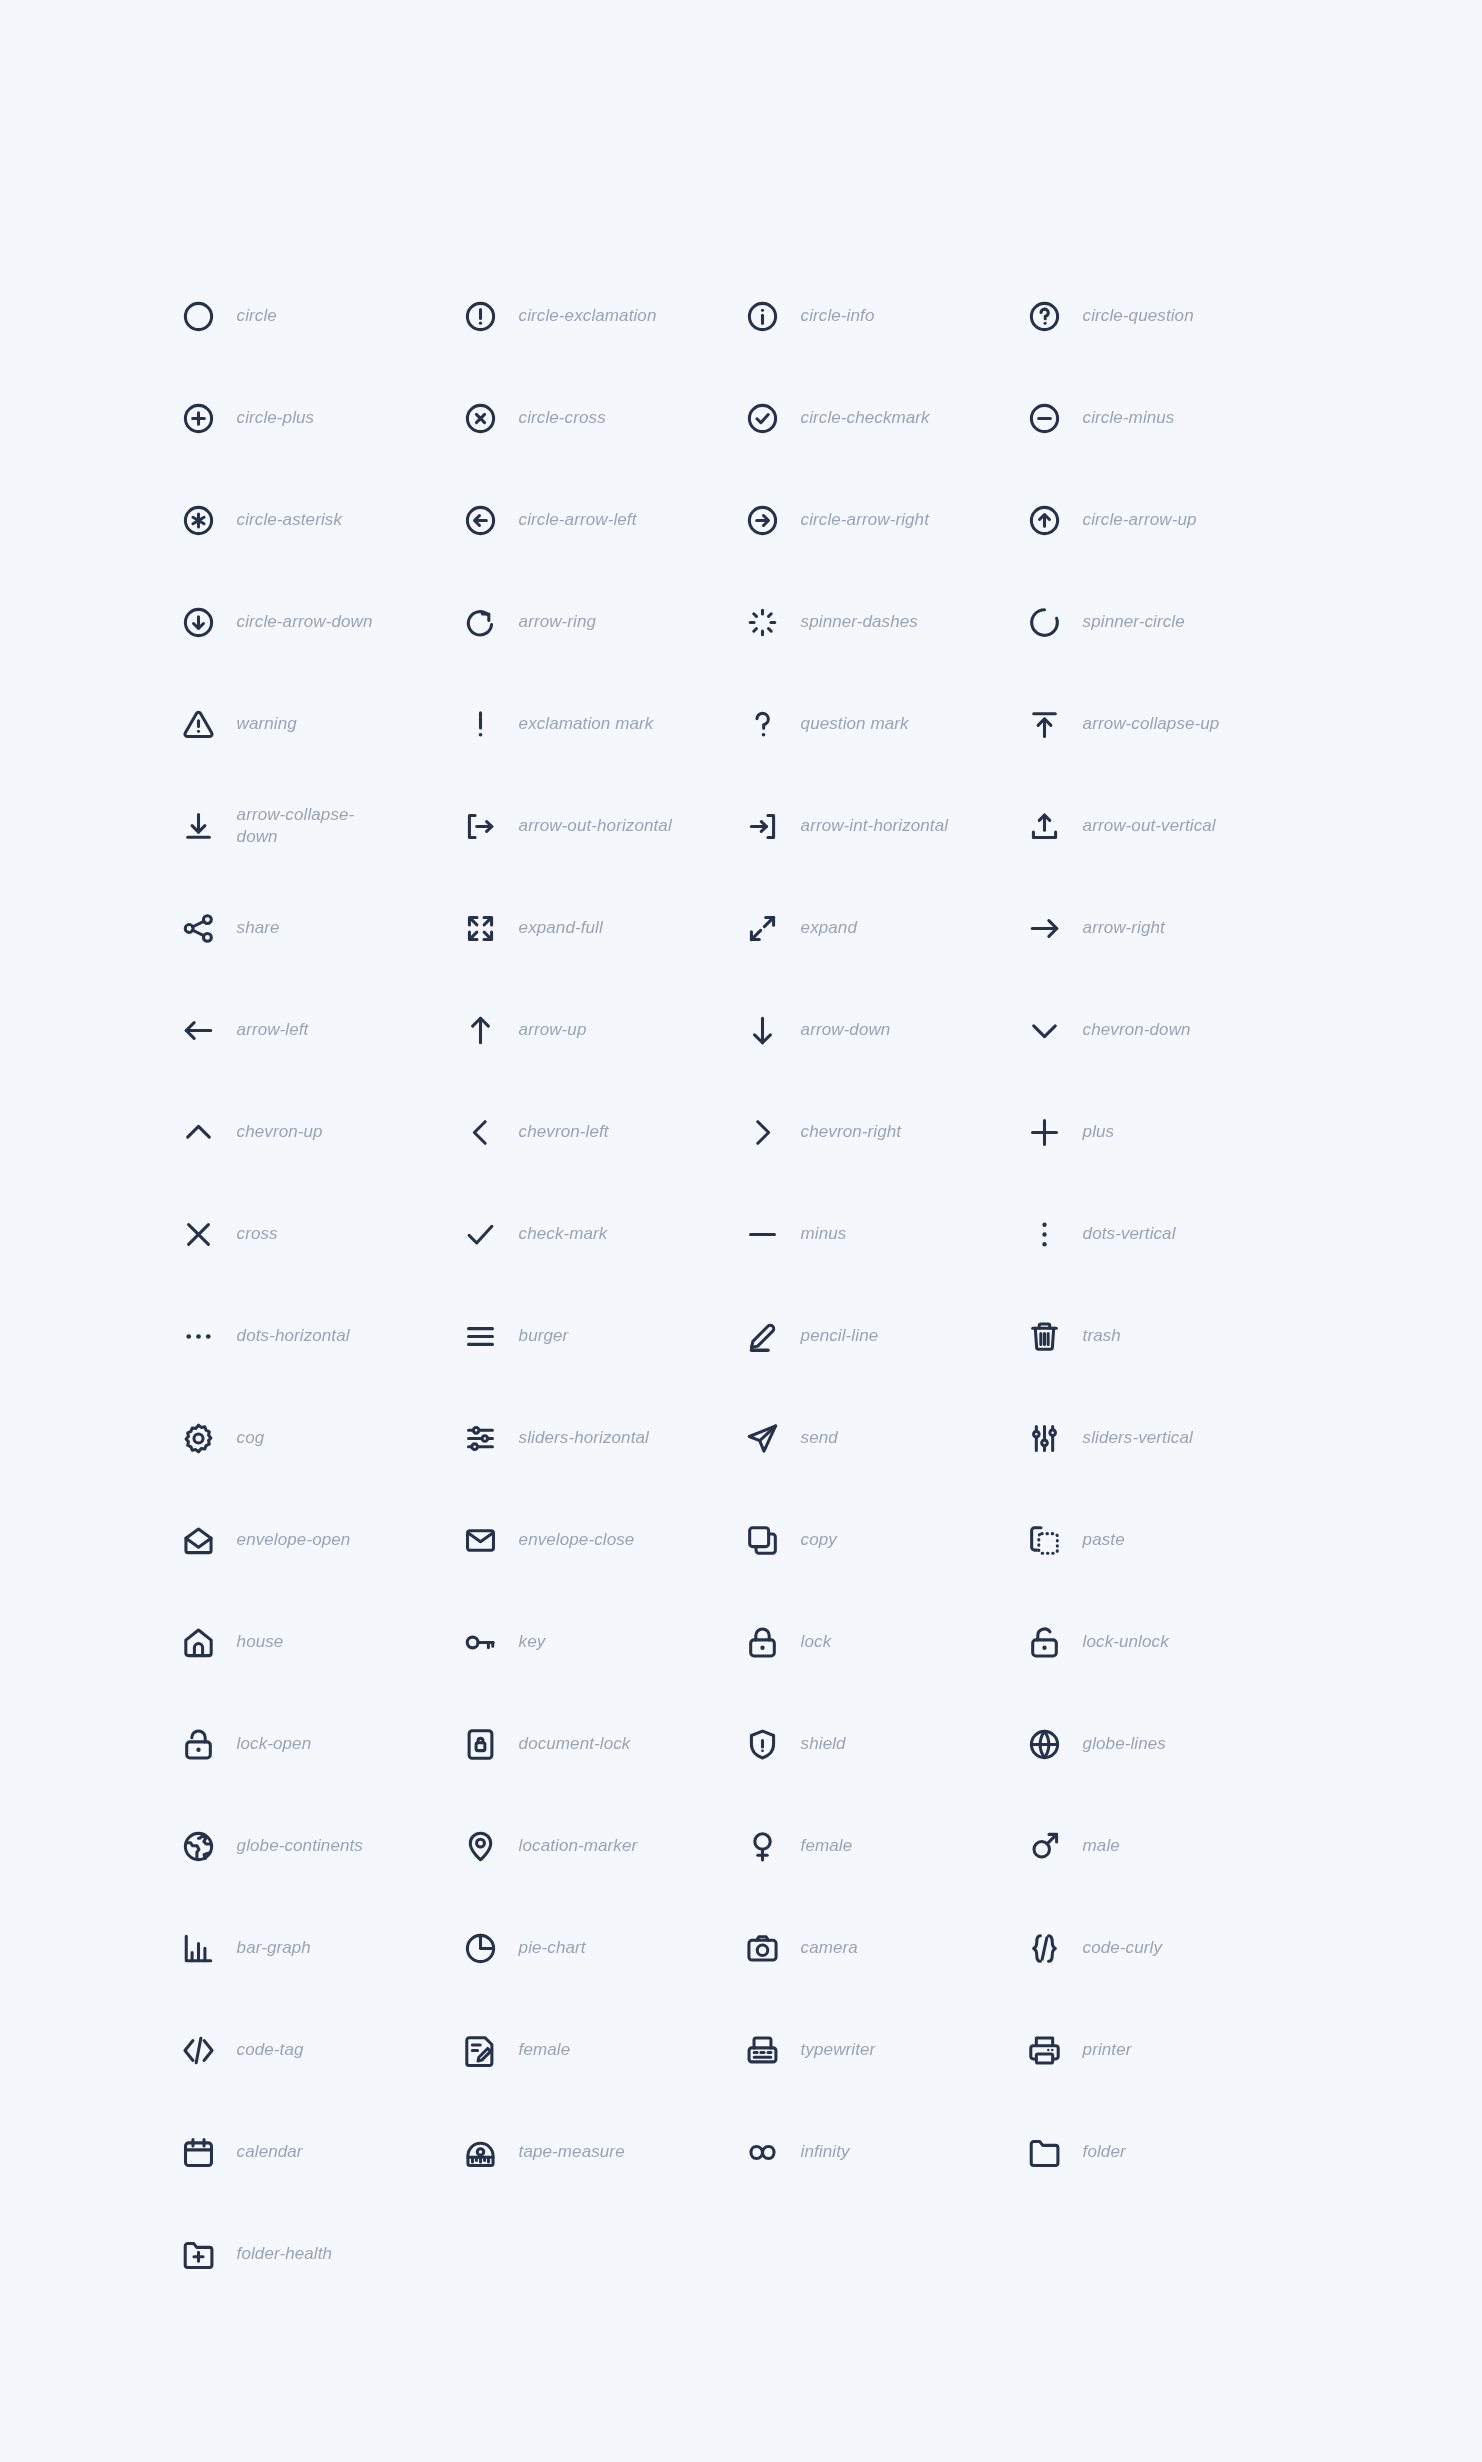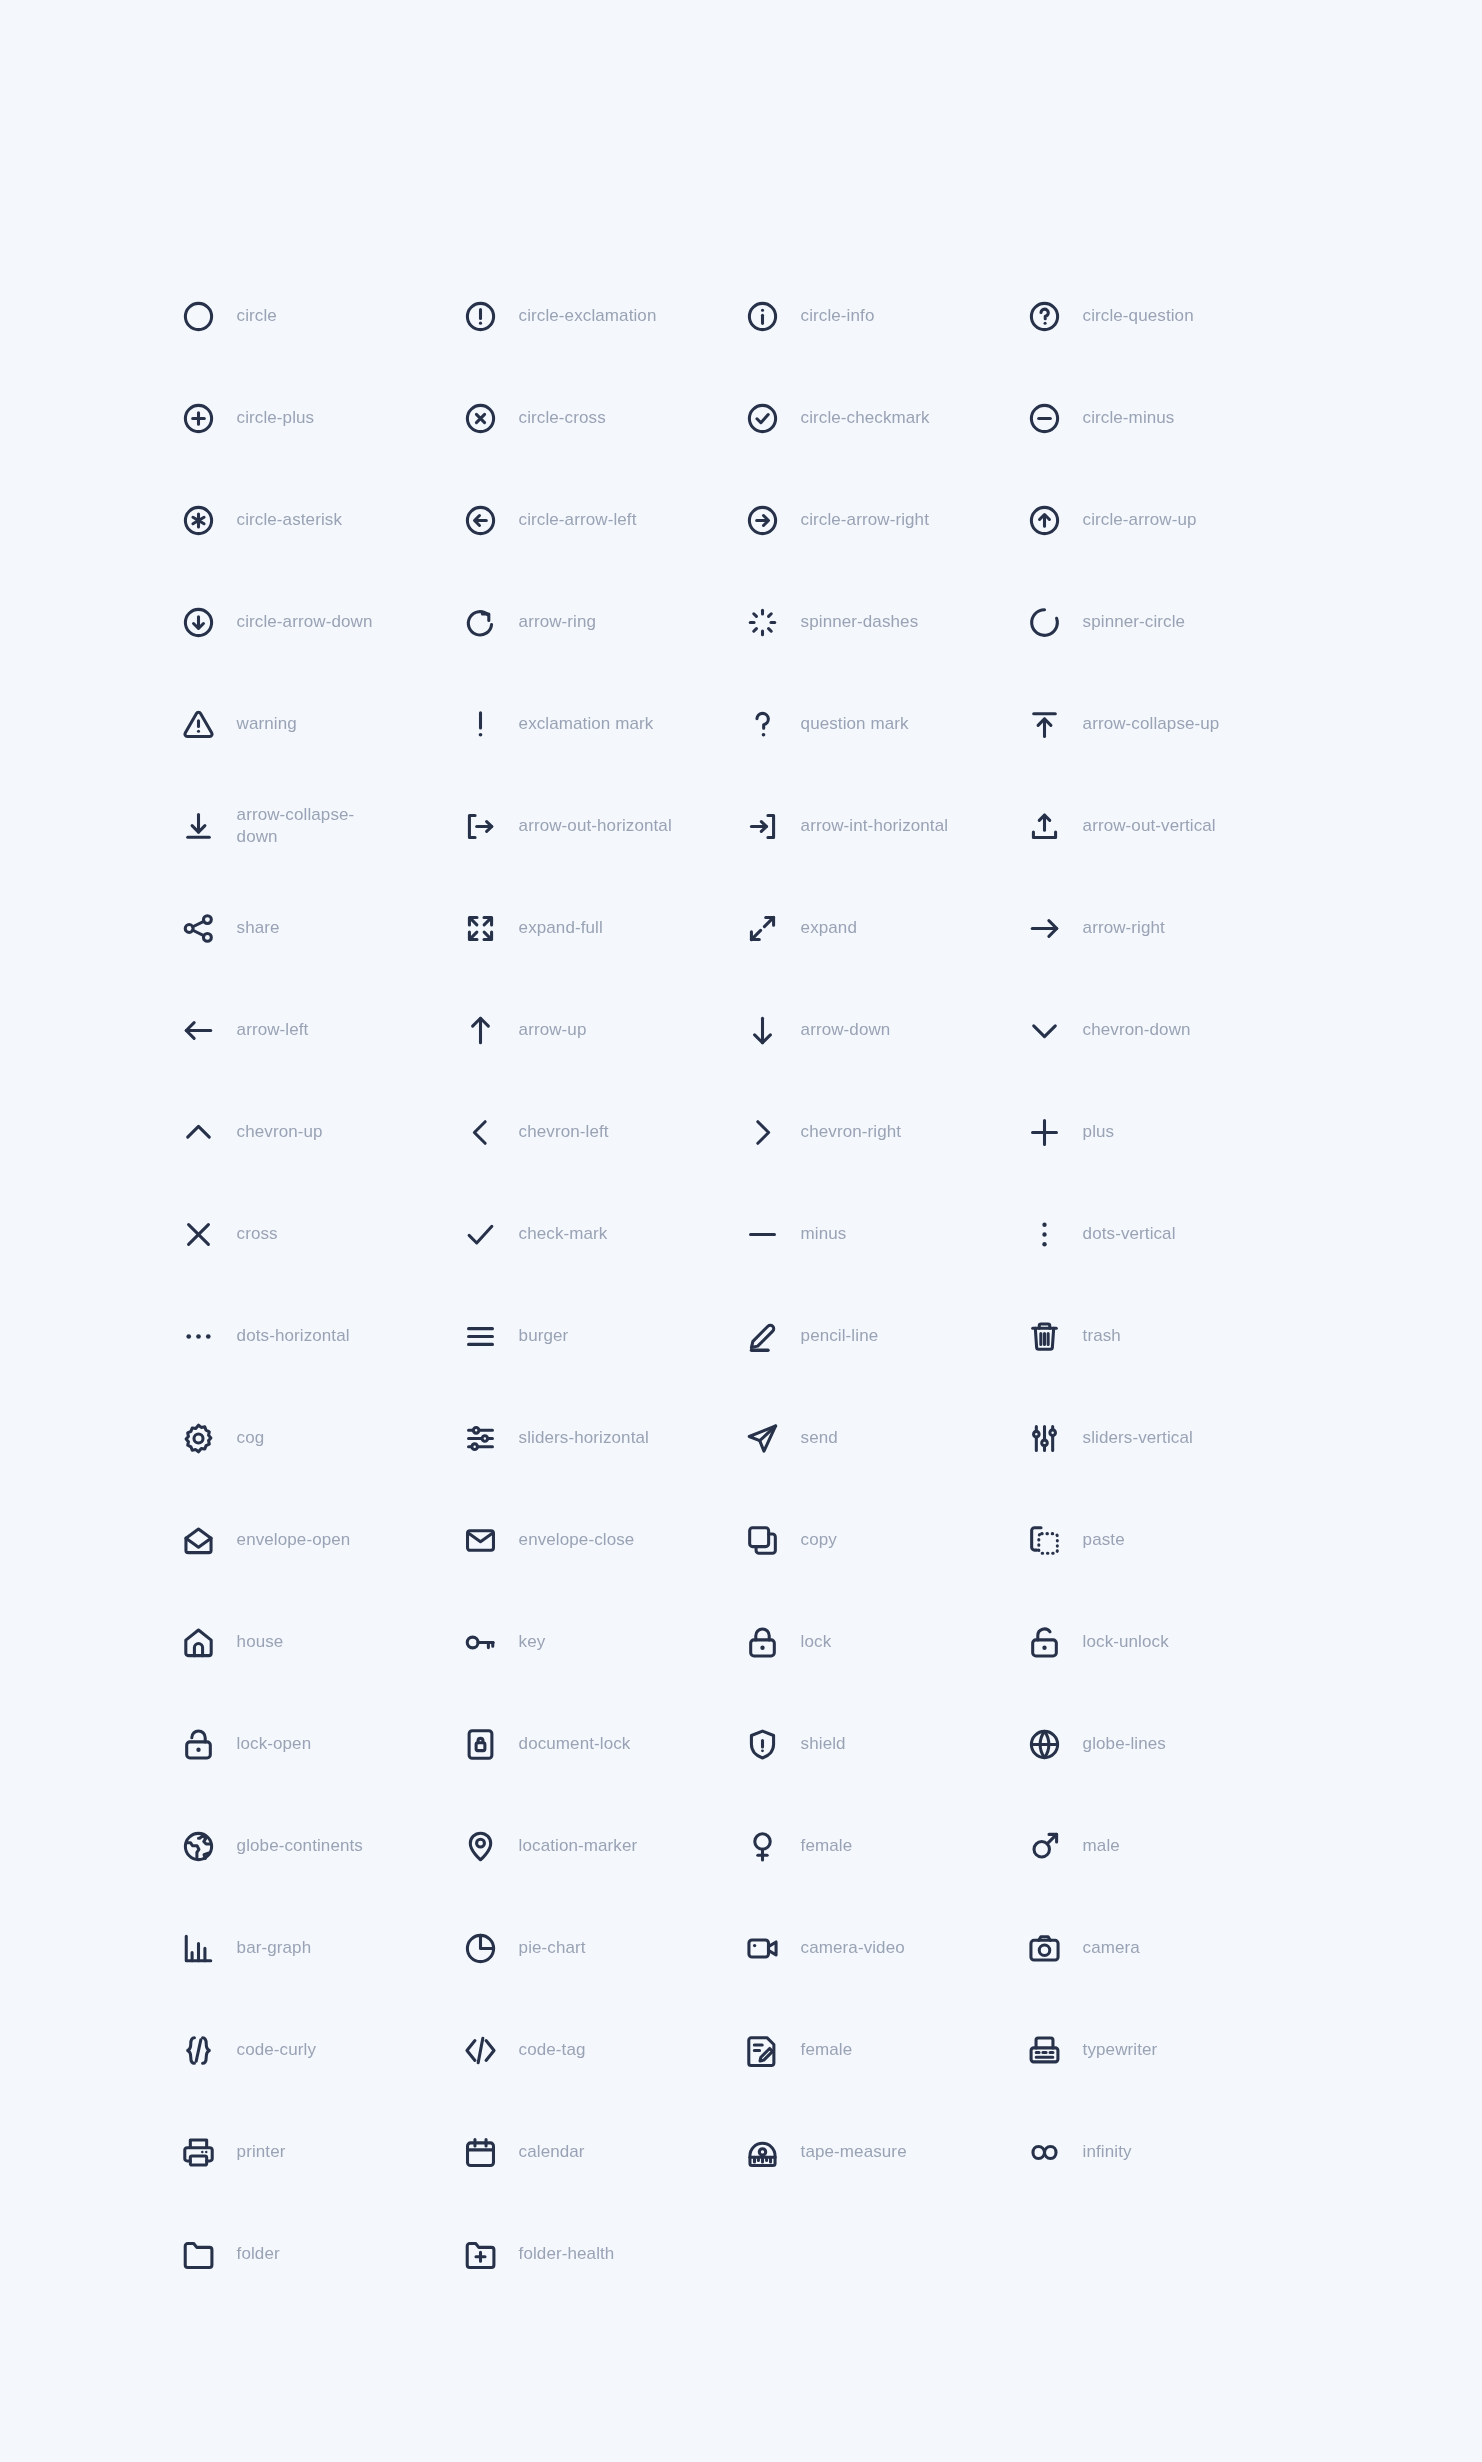--- a/index.html
+++ b/index.html
@@ -12,20 +12,21 @@
     background: #f4f8fd;
     font-family: "Liberation Sans", sans-serif;
     overflow: hidden;
   }
   #gallery {
     position: relative;
     width: 1452px;
     height: 2462px;
     box-sizing: border-box;
     padding: 265px 0 0 0;
+    font-style: italic;
   }
   .grid {
     display: grid;
     grid-template-columns: repeat(4, 282px);
     justify-content: center;
     column-gap: 0px;
     row-gap: 0px;
   }
   .cell {
     height: 102px;
@@ -682,30 +683,20 @@
           <svg viewBox="0 0 24 24" xmlns="http://www.w3.org/2000/svg">
             <circle cx="12" cy="12" r="9" stroke="currentColor" fill="none" stroke-width="2.1" stroke-linecap="round" stroke-linejoin="round"></circle>
             <path d="M12 3v9h9" stroke="currentColor" fill="none" stroke-width="2.1" stroke-linecap="round" stroke-linejoin="round"></path>
           </svg>
         </span>
         <span class="label">pie-chart</span>
       </div>
       <div class="cell">
         <span class="icon-box">
           <svg viewBox="0 0 24 24" xmlns="http://www.w3.org/2000/svg">
-            <rect x="2.7" y="6.2" width="13.4" height="11.6" rx="2.1" stroke="currentColor" fill="none" stroke-width="2.1" stroke-linecap="round" stroke-linejoin="round"></rect>
-            <path d="M16.1 10.7l5.2-3.2v9l-5.2-3.2z" stroke="currentColor" fill="none" stroke-width="2.1" stroke-linecap="round" stroke-linejoin="round"></path>
-            <circle cx="6.6" cy="10" r="1.15" fill="currentColor" stroke="none"></circle>
-          </svg>
-        </span>
-        <span class="label">camera-video</span>
-      </div>
-      <div class="cell">
-        <span class="icon-box">
-          <svg viewBox="0 0 24 24" xmlns="http://www.w3.org/2000/svg">
             <rect x="2.7" y="6.4" width="18.6" height="13.5" rx="2.1" stroke="currentColor" fill="none" stroke-width="2.1" stroke-linecap="round" stroke-linejoin="round"></rect>
             <path d="M8 6.4l1.5-2.4h5L16 6.4" stroke="currentColor" fill="none" stroke-width="2.1" stroke-linecap="round" stroke-linejoin="round"></path>
             <circle cx="12" cy="13.2" r="3.6" stroke="currentColor" fill="none" stroke-width="2.1" stroke-linecap="round" stroke-linejoin="round"></circle>
           </svg>
         </span>
         <span class="label">camera</span>
       </div>
       <div class="cell">
         <span class="icon-box">
           <svg viewBox="0 0 24 24" xmlns="http://www.w3.org/2000/svg">

